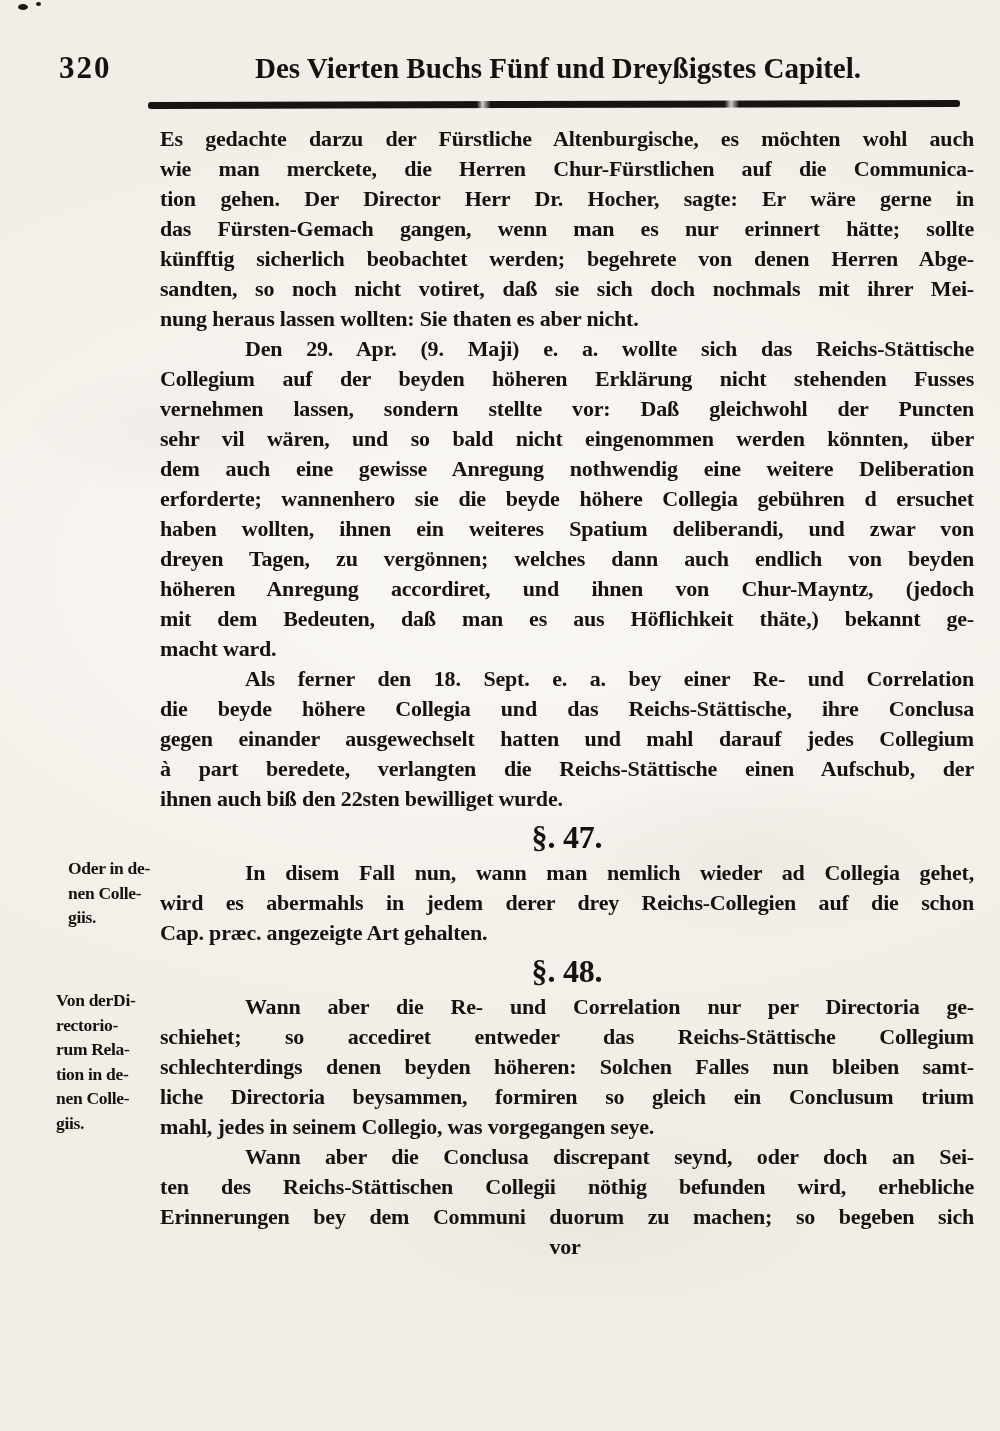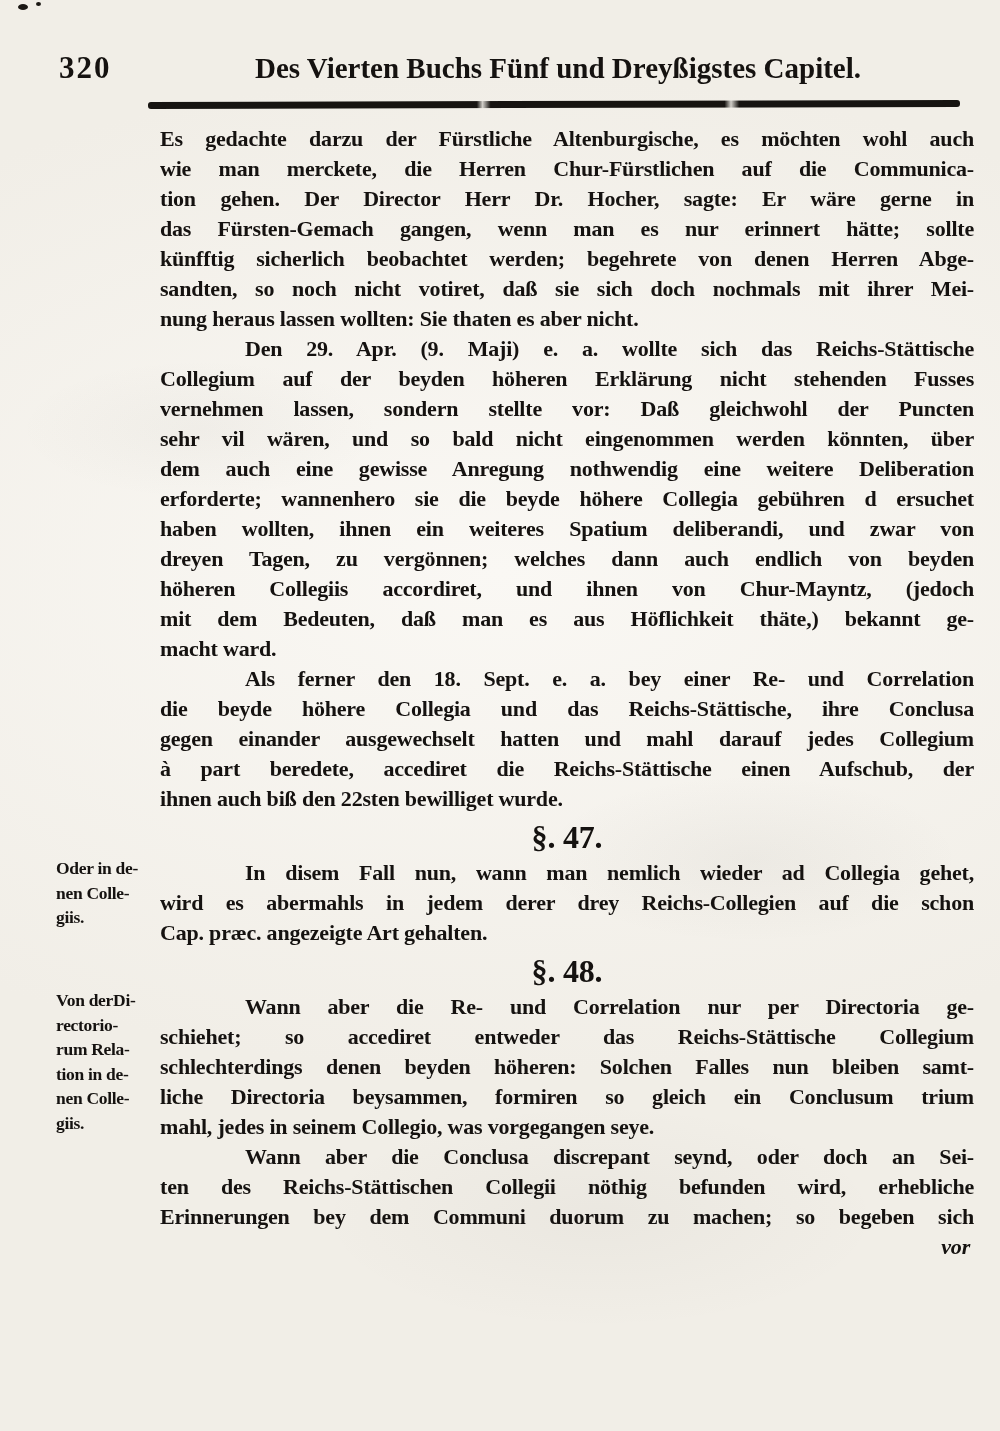--- a/index.html
+++ b/index.html
@@ -46,28 +46,28 @@
   }
   .ln { height: 30px; overflow: hidden; text-align: justify; }
   .ln.j::after { content: ""; display: inline-block; width: 100%; height: 0; }
   .ln.end { text-align: left; }
   .ln.ind { text-indent: 85px; }
 
   .heading {
     height: 38px; line-height: 38px; margin: 4px 0 2px 0;
     text-align: center; font-size: 32px;
   }
-  .catchword-row { height: 30px; text-align: right; padding-right: 4px; font-style: italic; }
+  .catchword-row { height: 30px; text-align: center; padding-right: 4px; }
 
   .mnote {
     position: absolute; left: 56px; width: 92px;
     font-size: 17.5px; line-height: 24.5px; letter-spacing: -0.3px;
   }
   .mnote .mline { white-space: nowrap; }
-  .mnote-1 { top: 856px; }
+  .mnote-1 { top: 856px; margin-left: 12px; }
   .mnote-2 { top: 988px; }
 </style>
 </head>
 <body>
 
 <div class="page">
 
   <div class="speck" style="top:4px;left:18px;width:10px;height:6px;"></div>
   <div class="speck" style="top:2px;left:36px;width:5px;height:4px;"></div>
 
@@ -92,30 +92,30 @@
 
     <div>
       <div class="ln j ind">Den 29. Apr. (9. Maji) e. a. wollte sich das Reichs-Stättische</div>
       <div class="ln j">Collegium auf der beyden höheren Erklärung nicht stehenden Fusses</div>
       <div class="ln j">vernehmen lassen, sondern stellte vor:  Daß gleichwohl der Puncten</div>
       <div class="ln j">sehr vil wären, und so bald nicht eingenommen werden könnten, über</div>
       <div class="ln j">dem auch eine gewisse Anregung nothwendig eine weitere Deliberation</div>
       <div class="ln j">erforderte;  wannenhero sie die beyde höhere Collegia gebühren d ersuchet</div>
       <div class="ln j">haben wollten, ihnen ein weiteres Spatium deliberandi,  und zwar von</div>
       <div class="ln j">dreyen Tagen, zu vergönnen;  welches dann auch endlich von beyden</div>
-      <div class="ln j">höheren Collegiis accordiret,  und ihnen von Chur-Mayntz,  (jedoch</div>
+      <div class="ln j">höheren Anregung accordiret,  und ihnen von Chur-Mayntz,  (jedoch</div>
       <div class="ln j">mit dem Bedeuten, daß man es aus Höflichkeit thäte,)  bekannt ge-</div>
       <div class="ln end">macht ward.</div>
     </div>
 
     <div>
       <div class="ln j ind">Als ferner den 18. Sept. e. a. bey einer Re- und Correlation</div>
       <div class="ln j">die beyde höhere Collegia und das Reichs-Stättische, ihre Conclusa</div>
       <div class="ln j">gegen einander ausgewechselt hatten und mahl darauf jedes Collegium</div>
-      <div class="ln j">à part beredete, accediret die Reichs-Stättische einen Aufschub, der</div>
+      <div class="ln j">à part beredete, verlangten die Reichs-Stättische einen Aufschub, der</div>
       <div class="ln end">ihnen auch biß den 22sten bewilliget wurde.</div>
     </div>
 
     <div class="heading">§. 47.</div>
 
     <div>
       <div class="ln j ind">In disem Fall nun,  wann man nemlich wieder ad Collegia gehet,</div>
       <div class="ln j">wird es abermahls in jedem derer drey Reichs-Collegien auf die schon</div>
       <div class="ln end">Cap. præc. angezeigte Art gehalten.</div>
     </div>

